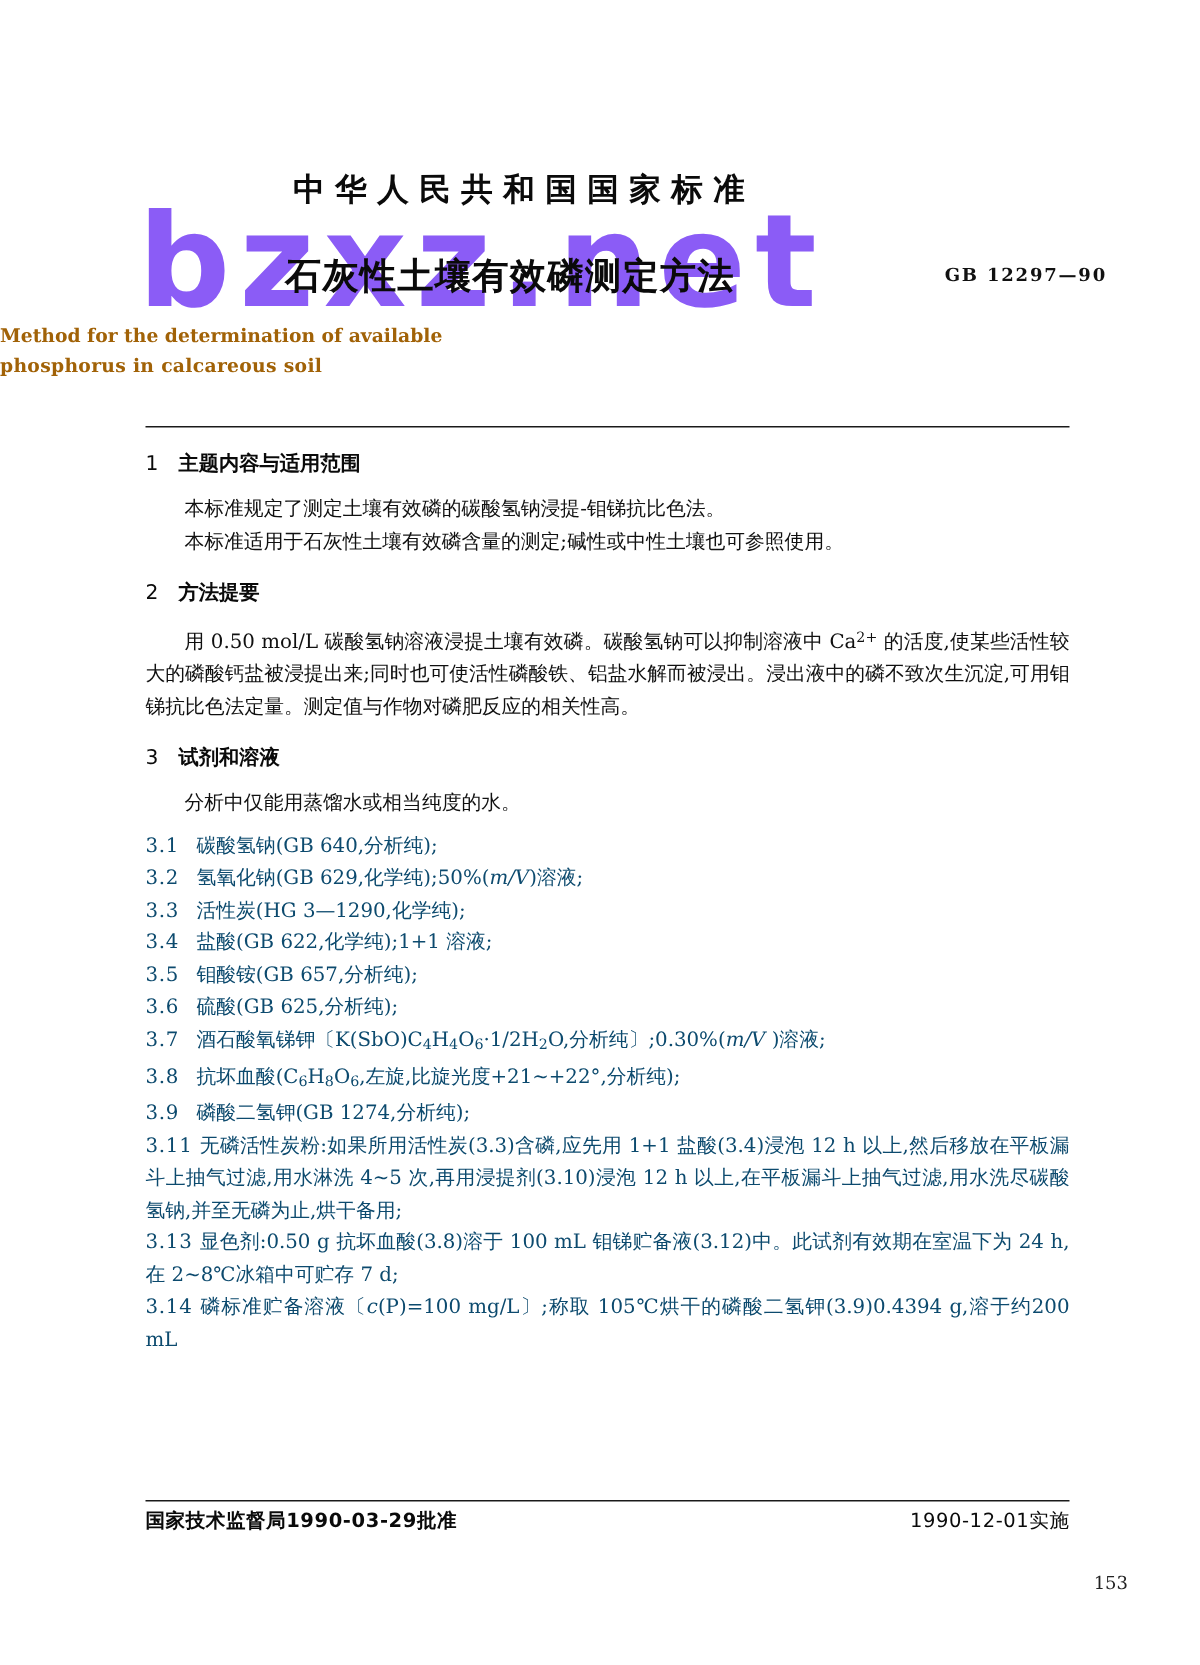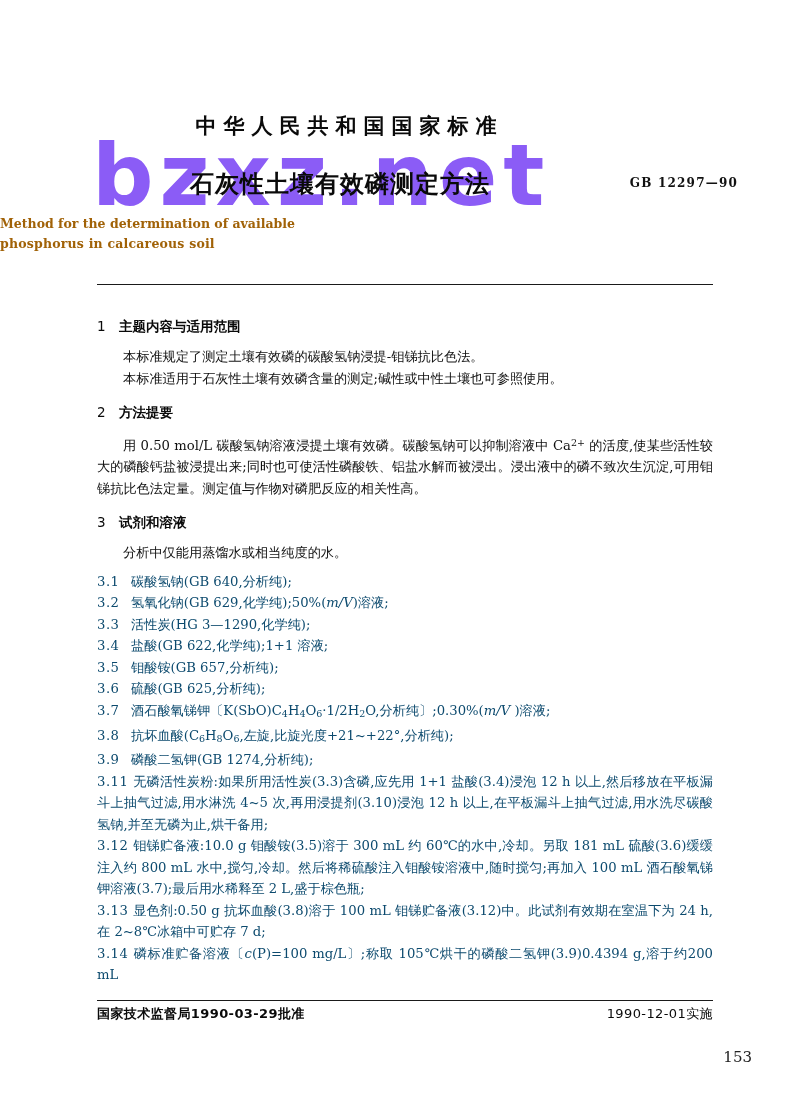--- a/index.html
+++ b/index.html
@@ -125,21 +125,20 @@
     z-index: 2;
   }
 
   
   .body {
     position: absolute;
     left: 97px;
     top: 300px;
     width: 616px;
     z-index: 2;
-    margin-top: 17px;
   }
 
   .sec-head {
     font-family: "DejaVu Sans", "Liberation Sans", sans-serif;
     font-size: 13.5px;
     font-weight: 700;
     color: #0a0a0a;
     margin: 0;
     padding: 0;
     white-space: nowrap;
@@ -211,21 +210,21 @@
     font-weight: 400;
     letter-spacing: 0.4px;
     color: #0a0a0a;
     white-space: nowrap;
   }
   .page-number {
     position: absolute;
     right: 48px;
     top: 1048px;
     font-family: "DejaVu Serif", "Liberation Serif", serif;
-    font-size: 15px;
+    font-size: 12px;
     color: #222;
     z-index: 2;
   }
 
   sub { font-size: 0.72em; vertical-align: -0.22em; }
   sup { font-size: 0.72em; vertical-align: 0.42em; }
   .it { font-style: italic; }
 </style>
 </head>
 <body>
@@ -280,21 +279,20 @@
     <p class="item"><span class="idx">3.1</span><span>碳酸氢钠(GB 640,分析纯);</span></p>
     <p class="item"><span class="idx">3.2</span><span>氢氧化钠(GB 629,化学纯);50%(<span class="it">m/V</span>)溶液;</span></p>
     <p class="item"><span class="idx">3.3</span><span>活性炭(HG 3—1290,化学纯);</span></p>
     <p class="item"><span class="idx">3.4</span><span>盐酸(GB 622,化学纯);1+1 溶液;</span></p>
     <p class="item"><span class="idx">3.5</span><span>钼酸铵(GB 657,分析纯);</span></p>
     <p class="item"><span class="idx">3.6</span><span>硫酸(GB 625,分析纯);</span></p>
     <p class="item"><span class="idx">3.7</span><span>酒石酸氧锑钾〔K(SbO)C<sub>4</sub>H<sub>4</sub>O<sub>6</sub>·1/2H<sub>2</sub>O,分析纯〕;0.30%(<span class="it">m/V</span> )溶液;</span></p>
     <p class="item"><span class="idx">3.8</span><span>抗坏血酸(C<sub>6</sub>H<sub>8</sub>O<sub>6</sub>,左旋,比旋光度+21~+22°,分析纯);</span></p>
     <p class="item"><span class="idx">3.9</span><span>磷酸二氢钾(GB 1274,分析纯);</span></p>
     <p class="item wrap"><span class="idx">3.11</span><span>无磷活性炭粉:如果所用活性炭(3.3)含磷,应先用 1+1 盐酸(3.4)浸泡 12 h 以上,然后移放在平板漏斗上抽气过滤,用水淋洗 4~5 次,再用浸提剂(3.10)浸泡 12 h 以上,在平板漏斗上抽气过滤,用水洗尽碳酸氢钠,并至无磷为止,烘干备用;</span></p>
-    <p class="item wrap"><span class="idx">3.12</span><span>钼锑贮备液:10.0 g 钼酸铵(3.5)溶于 300 mL 约 60℃的水中,冷却。另取 181 mL 硫酸(3.6)缓缓注入约 800 mL 水中,搅匀,冷却。然后将稀硫酸注入钼酸铵溶液中,随时搅匀;再加入 100 mL 酒石酸氧锑钾溶液(3.7);最后用水稀释至 2 L,盛于棕色瓶;</span></p>
     <p class="item wrap"><span class="idx">3.13</span><span>显色剂:0.50 g 抗坏血酸(3.8)溶于 100 mL 钼锑贮备液(3.12)中。此试剂有效期在室温下为 24 h,在 2~8℃冰箱中可贮存 7 d;</span></p>
     <p class="item wrap"><span class="idx">3.14</span><span>磷标准贮备溶液〔<span class="it">c</span>(P)=100 mg/L〕;称取 105℃烘干的磷酸二氢钾(3.9)0.4394 g,溶于约200 mL</span></p>
 
   </div>
 
   <div class="rule-footer"></div>
 
   <div class="footer">
     <div class="footer-left">国家技术监督局1990-03-29批准</div>
     <div class="footer-right">1990-12-01实施</div>

